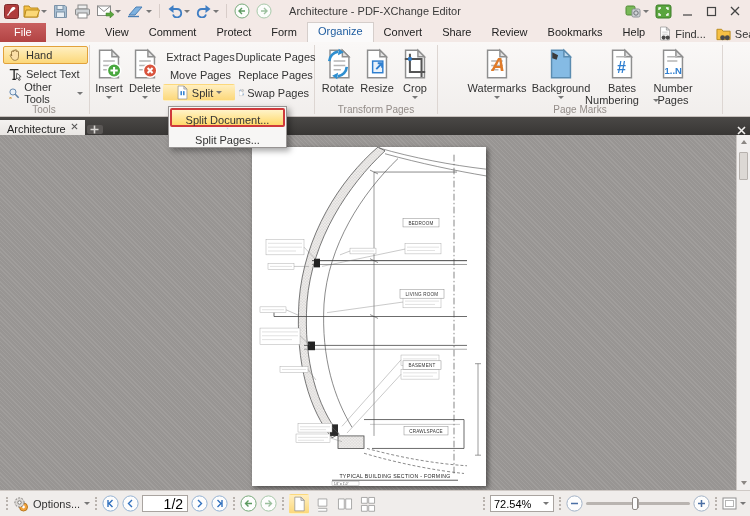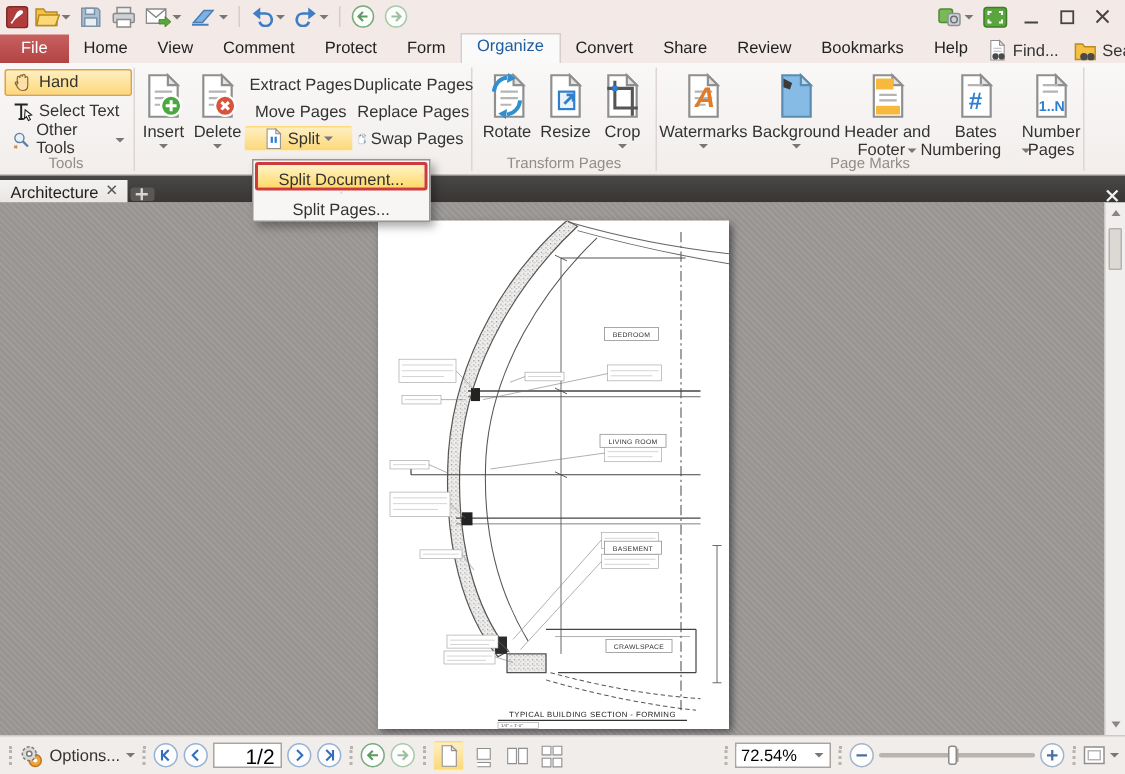--- a/index.html
+++ b/index.html
@@ -160,20 +160,21 @@
       <path d="M11,8 H5 M8,5 L5,8 L8,11" fill="none" stroke="#5c9a60" stroke-width="1.4"></path>
     </svg>
   </span>
   <span class="qat-btn">
     <svg width="16" height="16" viewBox="0 0 16 16">
       <circle cx="8" cy="8" r="7" fill="#fbfdfb" stroke="#a8c9aa"></circle>
       <path d="M5,8 H11 M8,5 L11,8 L8,11" fill="none" stroke="#9cc09e" stroke-width="1.4"></path>
     </svg>
   </span>
 
+  <div id="window-title">Architecture - PDF-XChange Editor</div>
 
   <span style="margin-left:auto" class="qat-btn">
     <svg width="17" height="14" viewBox="0 0 17 14">
       <rect x="1" y="2" width="9" height="9" rx="1.5" fill="#79b958" stroke="#4f8a34"></rect>
       <rect x="7" y="5" width="8" height="8" rx="1.5" fill="#cfd2d5" stroke="#8e9297"></rect>
       <circle cx="11" cy="9" r="2.2" fill="none" stroke="#6b7075"></circle>
     </svg>
       <span class="dd"></span>
   </span>
   <span class="qat-btn">
@@ -387,33 +388,20 @@
       </div>
       <div class="bigbtn" style="width:62px">
         <svg class="ic" width="28" height="32" viewBox="0 0 18 22">
           <path d="M2.5,1.5 H11 L15.5,6 V20.5 H2.5 Z" fill="#85bbe4" stroke="#5b8cb0"></path>
           <path d="M11,1.5 V6 H15.5 Z" fill="#bcd9ef" stroke="#5b8cb0"></path>
           <path d="M3,3 l4,2 -1,3 -3,-1 Z" fill="#3a3a3a"></path>
         </svg>
         <span>Background</span>
           <span class="dd" style="margin-top:2px"></span>
       </div>
-      <div class="bigbtn" style="width:60px">
-        <svg class="ic" width="28" height="32" viewBox="0 0 18 22">
-          <use href="#i-page"></use>
-          <rect x="3.5" y="3" width="8" height="5" fill="#f6b93d"></rect>
-          <path d="M5,10.5 H13 M5,13 H13" stroke="#b5b5b5" fill="none"></path>
-          <rect x="3.5" y="15.5" width="11" height="4" fill="#f6b93d"></rect>
-        </svg>
-        <span>Header and</span>
-        <span style="display:flex;align-items:center;gap:2px">
-            <span>Footer</span>
-            <span class="dd"></span>
-          </span>
-      </div>
       <div class="bigbtn" style="width:56px">
         <svg class="ic" width="28" height="32" viewBox="0 0 18 22">
           <use href="#i-page"></use>
             <path d="M5,6 H12" stroke="#b5b5b5"></path>
           <text x="5.5" y="17" font-size="11" fill="#2f7fd0" font-weight="bold">#</text>
         </svg>
         <span>Bates</span>
         <span style="display:flex;align-items:center;gap:14px">
             <span>Numbering</span>
             <span class="dd"></span>

